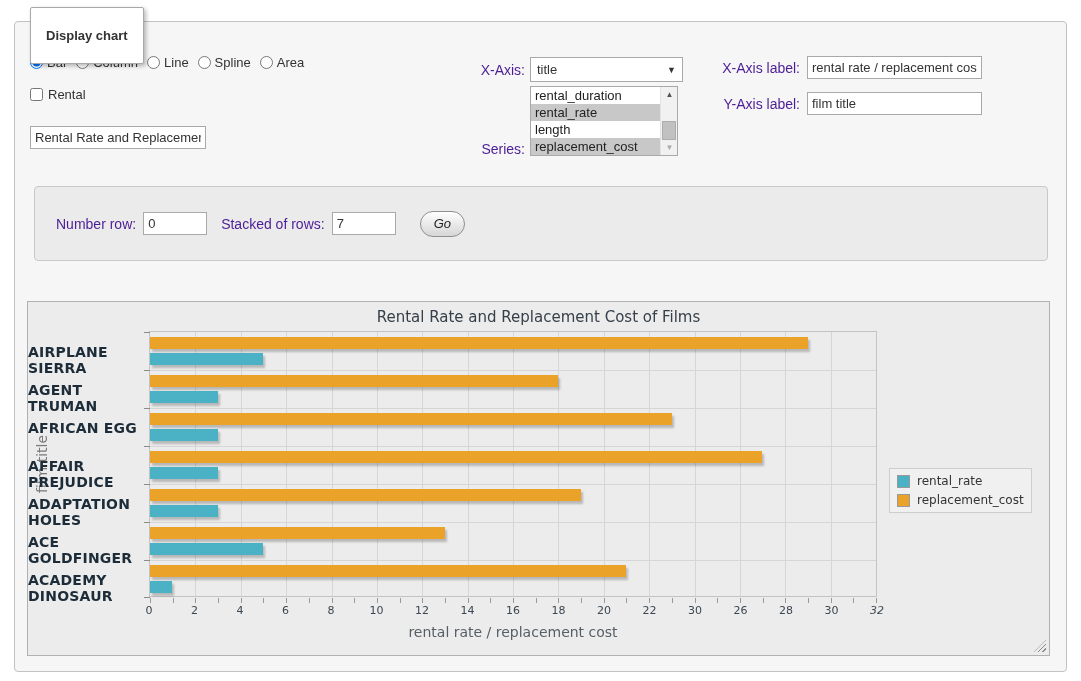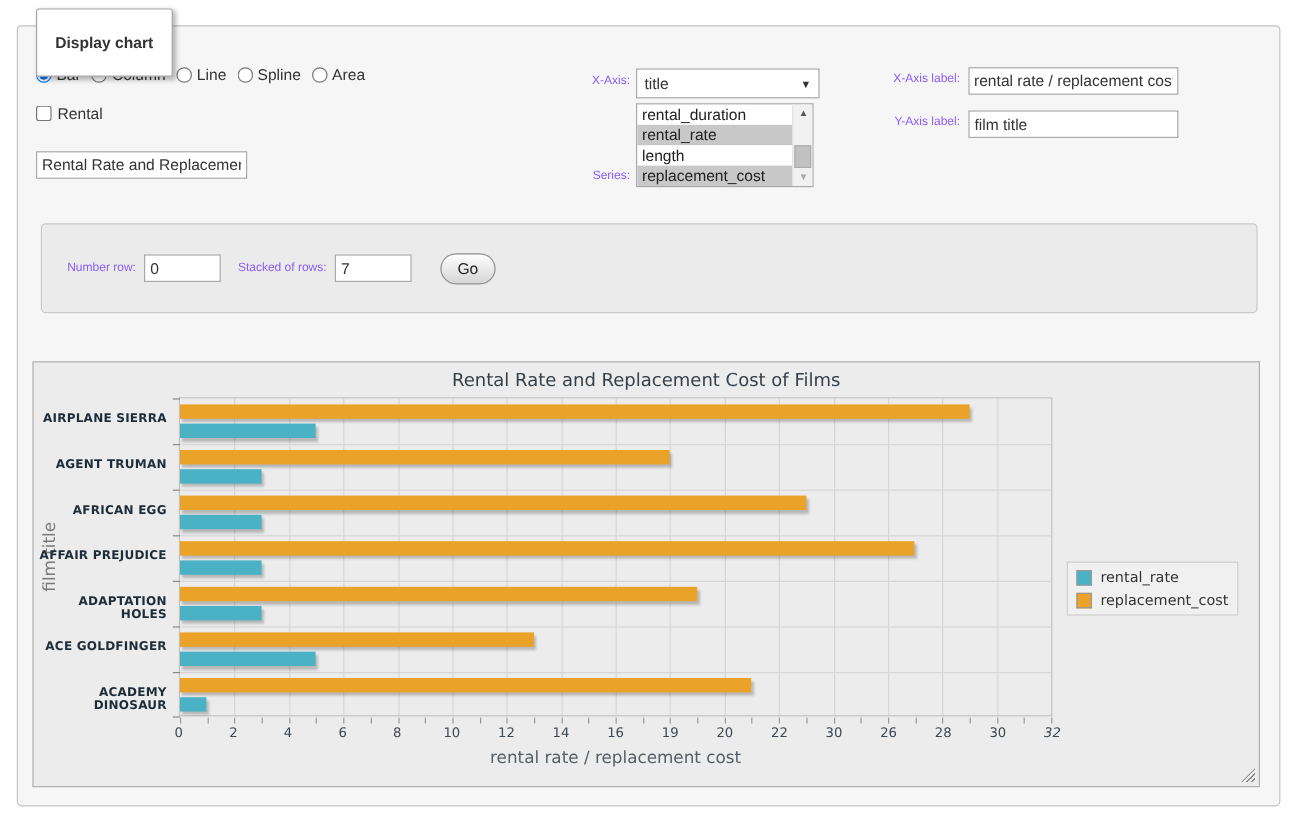--- a/index.html
+++ b/index.html
@@ -16,21 +16,21 @@
   }
   .legend-box {
     position: absolute; left: 30px; top: 7px; z-index: 5;
     background: #fff; border: 1px solid #a8a8a8; border-radius: 2px;
     padding: 20px 15px; font-size: 13px; font-weight: bold; color: #333;
     box-shadow: 2px 2px 4px rgba(0,0,0,0.28);
   }
 
   
   .abs { position: absolute; }
-  .lbl { font-size: 10px; color: #8b5cf6; }
+  .lbl { font-size: 14px; color: #4c1d95; }
   .lbl-right { text-align: right; }
   .radio-group { left: 30px; top: 55px; display: flex; gap: 9px; }
   .radio-opt { display: flex; align-items: center; gap: 4px; font-size: 13px; color: #333; cursor: default; }
   .radio-opt input { margin: 0; }
   .stacked-row { left: 30px; top: 87px; display: flex; align-items: center; gap: 5px; font-size: 13px; color: #333; }
   input[type="text"] {
     border: 1px solid #a9a9a9; background: #fff; font-family: "Liberation Sans", sans-serif;
     font-size: 13px; color: #333; padding: 2px 4px; height: 23px;
   }
   .title-input { left: 30px; top: 126px; width: 176px; }
@@ -69,43 +69,43 @@
     background: #ebebeb; border: 1px solid #c9c9c9; border-radius: 4px;
     display: flex; align-items: center; padding-left: 21px;
   }
   .rows-panel .lbl { white-space: nowrap; }
   .rows-panel input { width: 64px; margin-left: 7px; }
   .num-rows-lbl { margin-left: 14px; }
   .go-button {
     margin-left: 24px; height: 26px; padding: 0 13px;
     border: 1px solid #8f8f8f; border-radius: 13px;
     background: linear-gradient(#fefefe, #d6d6d6);
-    font-family: "Liberation Sans", sans-serif; font-size: 13px; color: #222;
+    font-family: "Liberation Sans", sans-serif; font-size: 13px; color: #222; font-style: italic;
   }
 
   
   .chart-container {
     left: 27px; top: 301px; width: 1023px; height: 355px;
     background: #ececec; border: 1px solid #b1b1b1;
     font-family: "DejaVu Sans", sans-serif;
   }
   .chart-title { position: absolute; left: 0; top: 6px; width: 100%; text-align: center; font-size: 15px; color: #36404a; }
   .plot-area {
     position: absolute; left: 121px; top: 29px; width: 728px; height: 266px;
     border: 1px solid #c3c3c3; overflow: visible;
   }
   .vline { position: absolute; top: 0; width: 1px; height: 100%; background: #d6d6d6; }
   .hline { position: absolute; left: 0; width: 100%; height: 1px; background: #d6d6d6; }
   .bar { position: absolute; left: 0; height: 12px; box-shadow: 2px 3px 2px rgba(50,50,50,0.28); }
   .ytick { position: absolute; left: -6px; width: 6px; height: 1px; background: #8b8b8b; }
   .xtick-minor { position: absolute; top: 266px; width: 1px; height: 5px; background: #999; }
   .cat-labels { position: absolute; left: 0; top: 29px; width: 111px; height: 266px; }
   .cat-label {
-    position: absolute; right: 0; width: 111px; text-align: right;
-    font-size: 10px; font-weight: bold; color: #1d2c39; letter-spacing: 0.2px;
+    position: absolute; right: 0; width: 111px; text-align: left;
+    font-size: 14px; font-weight: bold; color: #1d2c39; letter-spacing: 0.2px;
   }
   .y-axis-title {
     position: absolute; left: 14px; top: 162px; white-space: nowrap;
     transform: translate(-50%, -50%) rotate(-90deg); font-size: 14px; color: #7a7a7a;
   }
   .x-tick-labels { position: absolute; left: 121px; top: 302px; width: 728px; height: 14px; }
   .x-tick-label { position: absolute; transform: translateX(-50%); font-size: 11px; color: #3b4752; }
   .x-axis-title { position: absolute; left: 121px; top: 322px; width: 728px; text-align: center; font-size: 14px; color: #565e66; }
   .chart-legend {
     position: absolute; left: 861px; top: 166px;
@@ -286,21 +286,21 @@
     <div class="x-tick-labels" id="x-tick-labels">
         <div class="x-tick-label" style="left: 0%;">0</div>
         <div class="x-tick-label" style="left: 6.25%;">2</div>
         <div class="x-tick-label" style="left: 12.5%;">4</div>
         <div class="x-tick-label" style="left: 18.75%;">6</div>
         <div class="x-tick-label" style="left: 25%;">8</div>
         <div class="x-tick-label" style="left: 31.25%;">10</div>
         <div class="x-tick-label" style="left: 37.5%;">12</div>
         <div class="x-tick-label" style="left: 43.75%;">14</div>
         <div class="x-tick-label" style="left: 50%;">16</div>
-        <div class="x-tick-label" style="left: 56.25%;">19</div>
+        <div class="x-tick-label" style="left: 56.25%;">18</div>
         <div class="x-tick-label" style="left: 62.5%;">20</div>
         <div class="x-tick-label" style="left: 68.75%;">22</div>
         <div class="x-tick-label" style="left: 75%;">30</div>
         <div class="x-tick-label" style="left: 81.25%;">26</div>
         <div class="x-tick-label" style="left: 87.5%;">28</div>
         <div class="x-tick-label" style="left: 93.75%;">30</div>
         <div class="x-tick-label" style="left: 100%; font-style: italic;">32</div>
       </div>
     <div class="x-axis-title">rental rate / replacement cost</div>
     <div class="chart-legend" id="chart-legend">

